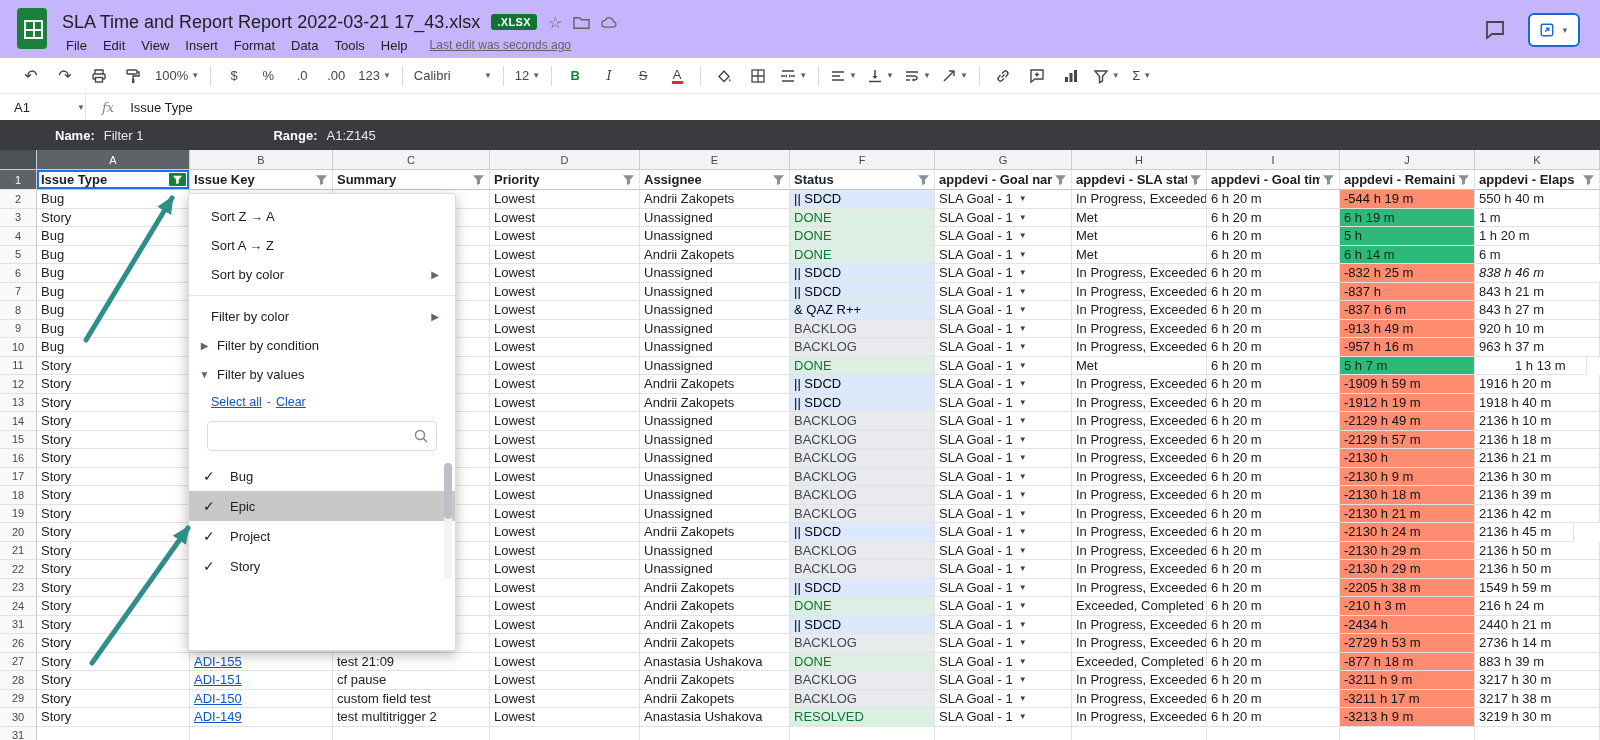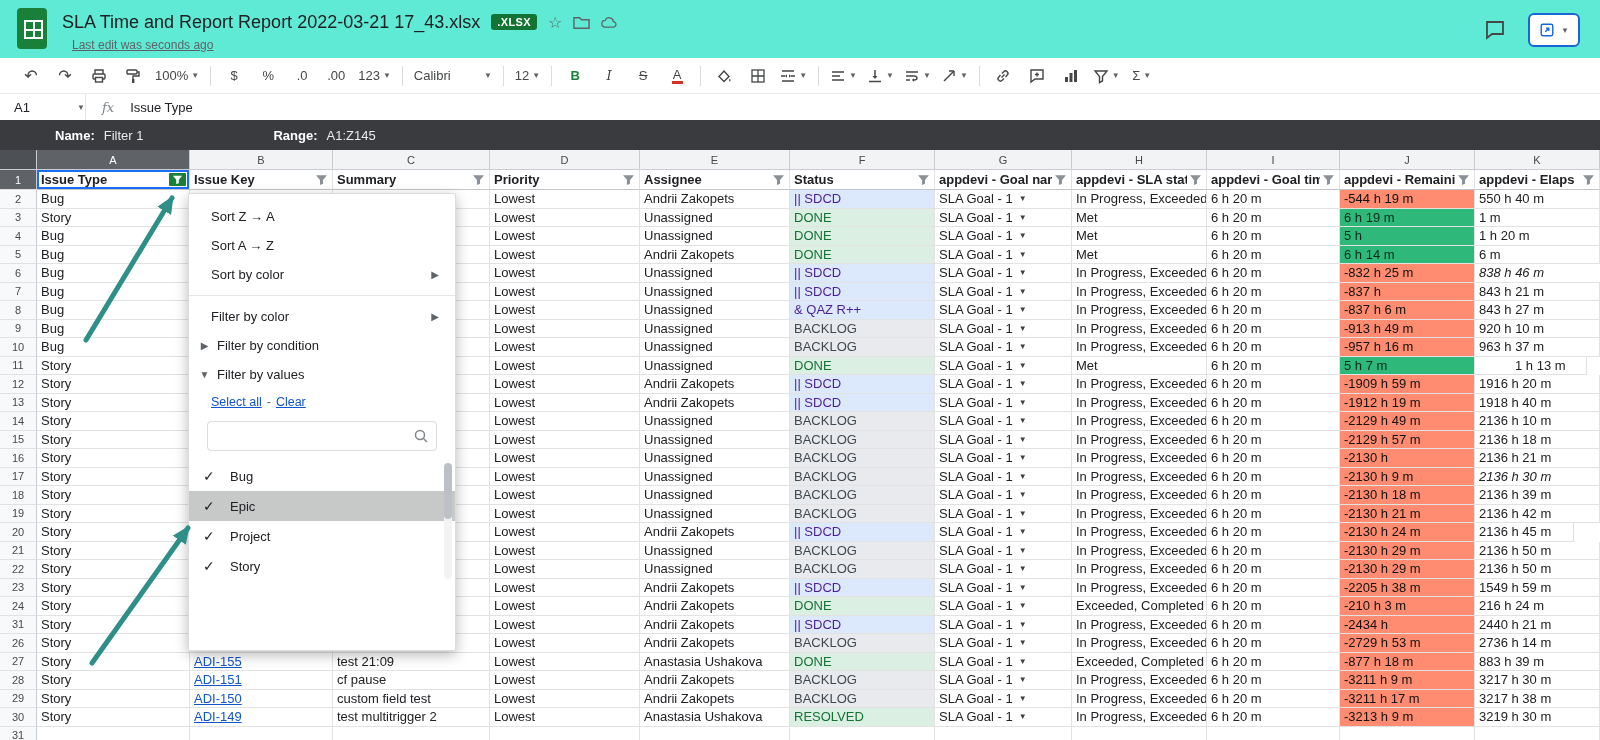--- a/index.html
+++ b/index.html
@@ -1,19 +1,19 @@
 <!DOCTYPE html>
 <html><head>
 <meta charset="utf-8">
 <style>
   html,body{margin:0;padding:0}
   body{width:1600px;height:740px;overflow:hidden;position:relative;background:#fff;
        font-family:"Liberation Sans",sans-serif;color:#202124}
   
-  .titlebar{position:absolute;top:0;left:0;width:100%;height:58px;background:#5eead4}
+  .titlebar{position:absolute;top:0;left:0;width:100%;height:58px;background:#c4b5fd}
   .sheets-logo{position:absolute;left:17px;top:8px;width:30px;height:41px;background:#188038;border-radius:4px}
   .logo-grid{position:absolute;left:7px;top:12px;width:15px;height:15px;border:2px solid #fff;
      background:linear-gradient(#fff,#fff) center/100% 2px no-repeat,linear-gradient(#fff,#fff) center/2px 100% no-repeat}
   .title-row{position:absolute;left:62px;top:9px;height:26px;display:flex;align-items:center;gap:11px}
   .doc-title{font-size:18px;color:#202124;white-space:nowrap}
   .xlsx-badge{background:#137333;color:#fff;font-size:11px;font-weight:700;padding:2px 6px;border-radius:3px;letter-spacing:.4px}
   .tb-ico{color:#5f6368;font-size:16px;display:flex;align-items:center}
   .tb-ico svg{width:17px;height:15px;display:block}
   .menu-row{position:absolute;left:58px;top:34px;height:22px;display:flex;align-items:center}
   .menu-item{padding:0 8px;font-size:13px;color:#202124;border-radius:4px;cursor:default}
@@ -64,21 +64,21 @@
   .cell{box-sizing:border-box;border-right:1px solid #e2e2e3;border-bottom:1px solid #e2e2e3;padding:0 4px;
         font-size:13px;display:flex;align-items:center;overflow:hidden;white-space:nowrap;flex:none;background:#fff}
   .hcell{font-weight:700;position:relative;border-bottom:1px solid #c2c5c9}
   .h-label{overflow:hidden;white-space:nowrap;flex:1}
   .h-funnel{flex:none;width:13px;height:13px;margin-left:2px}
   .h-funnel svg{width:13px;height:13px;display:block}
   .a1{box-shadow:inset 0 0 0 2px #1a6ef3;padding-right:23px}
   .a1-filter{position:absolute;right:3px;top:3px;bottom:3px;width:17px;background:#188038;display:flex;
              align-items:center;justify-content:center;border-radius:1px}
   .a1-filter svg{width:11px;height:11px;display:block}
-  .st-blue{background:#dce9fc;color:#4c1d95}
+  .st-blue{background:#dce9fc;color:#000000}
   .st-green{background:#dcefe3;color:#137333}
   .st-gray{background:#e9eaed;color:#40484f}
   .rem-neg{background:#ff8c70;color:#111}
   .rem-pos{background:#2eb879;color:#0d2b1c}
   .key-link{color:#1155cc;text-decoration:underline}
   .g-caret{font-size:8px;color:#3c4043;margin-left:6px}
   
   .filter-menu{position:absolute;left:188px;top:193px;width:268px;height:458px;background:#fff;border:1px solid #dadce0;
                box-shadow:0 4px 14px rgba(0,0,0,.28);z-index:40;border-radius:2px;display:flex;flex-direction:column;
                padding-top:8px;box-sizing:border-box;font-size:13px;color:#202124}
@@ -123,20 +123,30 @@
           <path d="M1 2h6l2 2h8v9H1z" fill="none" stroke="#5f6368" stroke-width="1.5"></path>
         </svg>
       </span>
     <span class="tb-ico">
         <svg viewBox="0 0 20 14">
           <path d="M5 12.5a4 4 0 010-8 5 5 0 019.6 1.4 3.3 3.3 0 01-.6 6.6z" fill="none" stroke="#5f6368" stroke-width="1.5"></path>
         </svg>
       </span>
   </div>
   <div class="menu-row">
+    <span class="menu-items" style="display:flex">
+        <span class="menu-item">File</span>
+        <span class="menu-item">Edit</span>
+        <span class="menu-item">View</span>
+        <span class="menu-item">Insert</span>
+        <span class="menu-item">Format</span>
+        <span class="menu-item">Data</span>
+        <span class="menu-item">Tools</span>
+        <span class="menu-item">Help</span>
+      </span>
     <span class="last-edit">Last edit was seconds ago</span>
   </div>
   <div class="titlebar-right">
     <span class="big-ico">
         <svg viewBox="0 0 22 22">
           <path d="M3 3h16v12H8l-5 4z" fill="none" stroke="#444746" stroke-width="1.8"></path>
         </svg>
       </span>
     <div class="open-btn">
       <svg viewBox="0 0 18 18">
@@ -707,21 +717,21 @@
         <div class="cell" style="width: 150px;">Lowest</div>
         <div class="cell" style="width: 150px;">Unassigned</div>
         <div class="cell st-gray" style="width: 145px;">BACKLOG</div>
         <div class="cell" style="width: 137px;">
           <span>SLA Goal - 1</span>
           <span class="g-caret">▼</span>
         </div>
         <div class="cell" style="width: 135px;">In Progress, Exceeded</div>
         <div class="cell" style="width: 133px;">6 h 20 m</div>
         <div class="cell rem-neg" style="width: 135px;">-2130 h 9 m</div>
-        <div class="cell" style="width: 125px; font-style: italic;">2136 h 30 m</div>
+        <div class="cell" style="width: 125px;">2136 h 30 m</div>
       </div>
       <div class="grow">
         <div class="gutter">18</div>
         <div class="cell" style="width: 153px;">Story</div>
         <div class="cell" style="width: 143px;"></div>
         <div class="cell" style="width: 157px;"></div>
         <div class="cell" style="width: 150px;">Lowest</div>
         <div class="cell" style="width: 150px;">Unassigned</div>
         <div class="cell st-gray" style="width: 145px;">BACKLOG</div>
         <div class="cell" style="width: 137px;">

